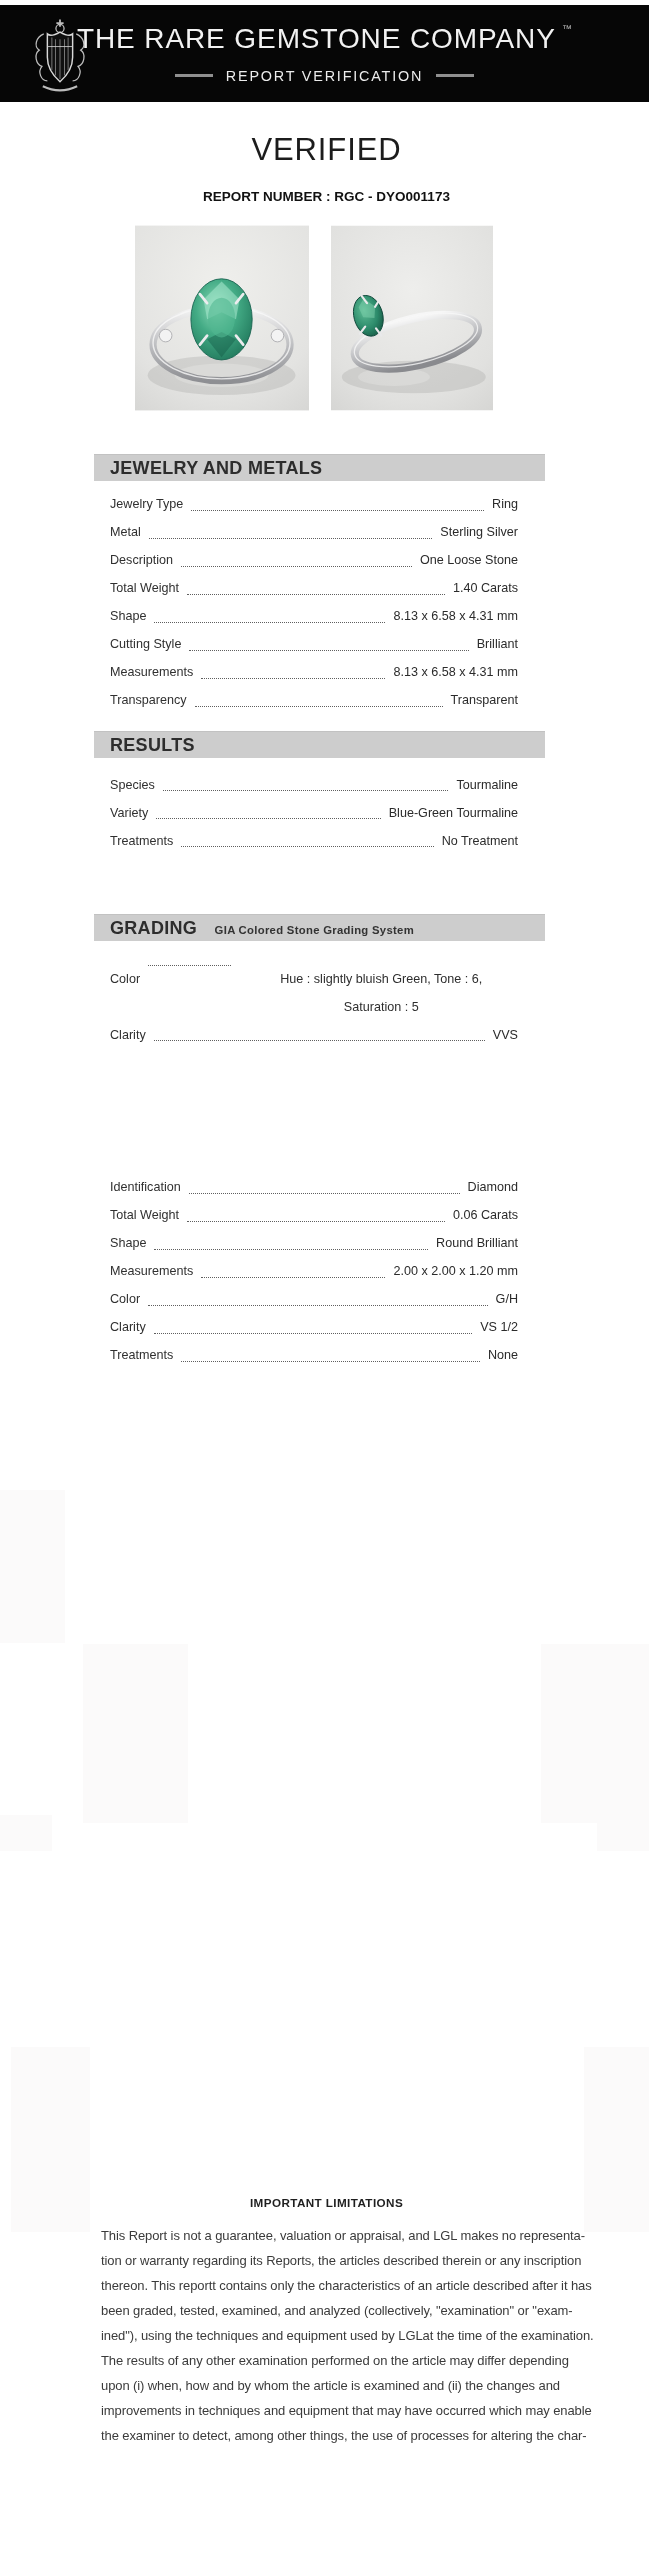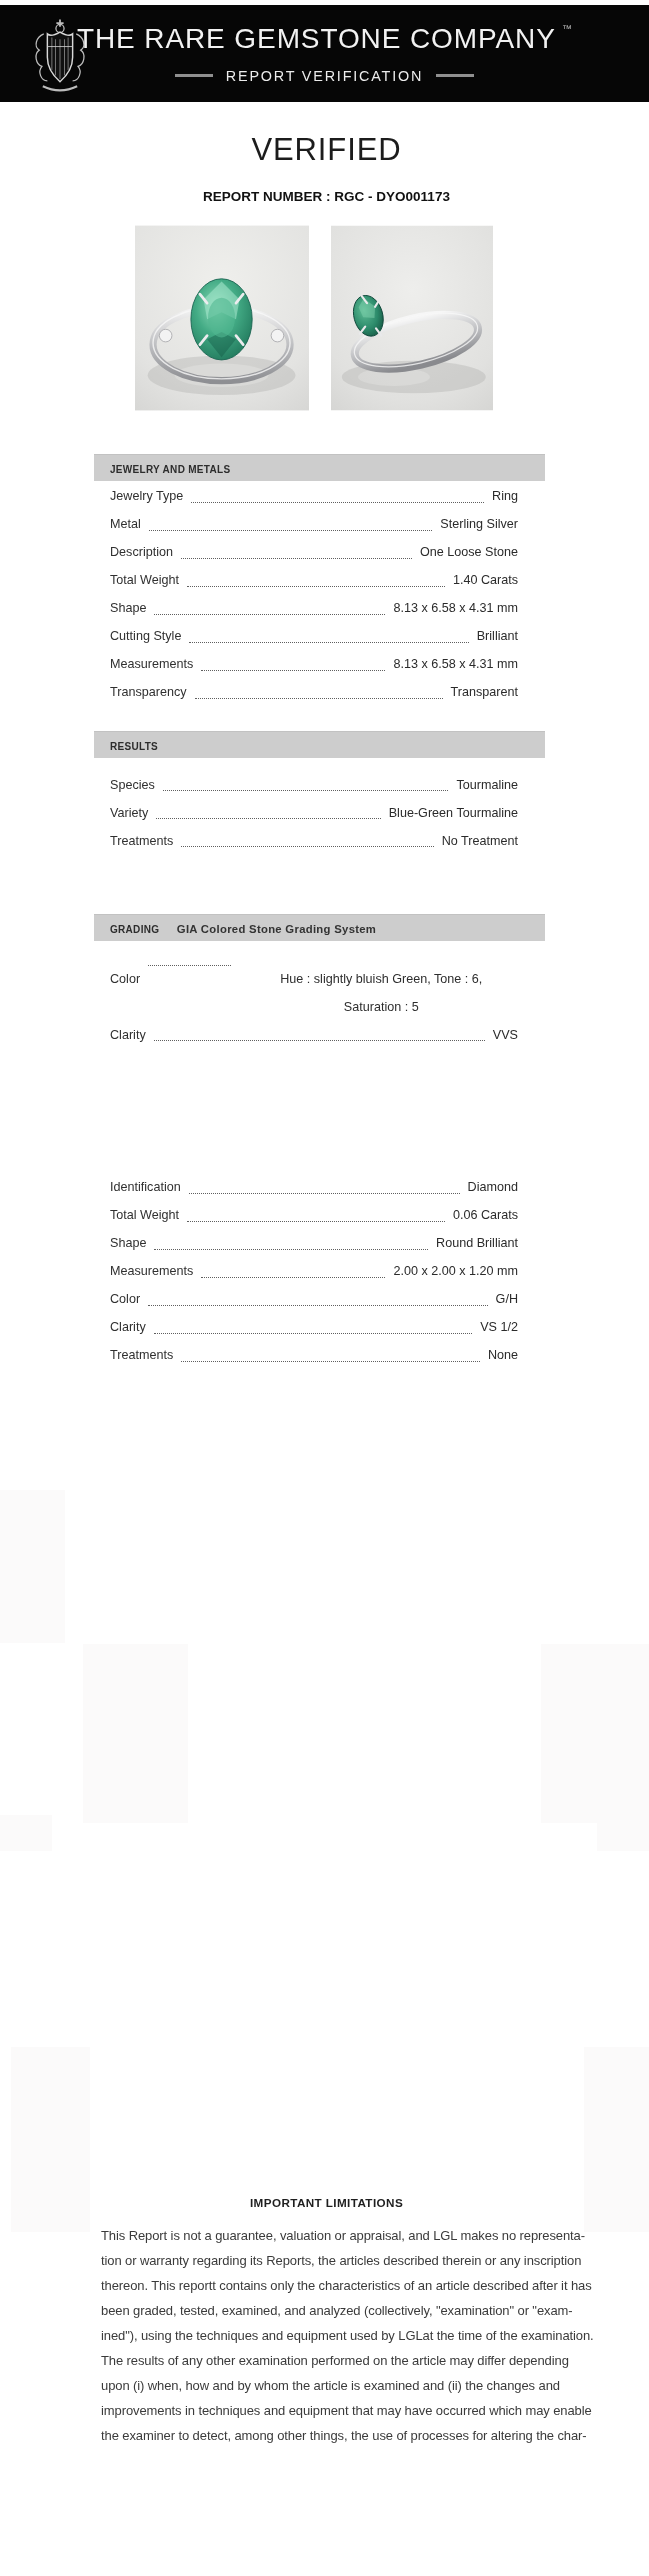--- a/index.html
+++ b/index.html
@@ -25,28 +25,28 @@
   
   .photo{position:absolute;top:225px;height:186px;}
   .photo svg{display:block;width:100%;height:100%;}
   .photo-front{left:135px;width:174px;}
   .photo-side{left:331px;width:162px;}
 
   
   .section{position:absolute;left:94px;width:451px;}
   .bar{height:27px;line-height:27px;background:#cdcdcd;border-top:0.9px solid #c2c2c2;
        padding-left:16px;box-sizing:border-box;white-space:nowrap;}
-  .bar-title{font-size:10px;font-weight:bold;color:#2d2d2d;letter-spacing:0.3px;}
+  .bar-title{font-size:18px;font-weight:bold;color:#2d2d2d;letter-spacing:0.3px;}
   .bar-sub{font-size:11.3px;font-weight:600;color:#333;margin-left:13.5px;letter-spacing:0.3px;margin-top:22px;}
   .rows{padding:0 27px 0 16px;}
   .row{display:flex;height:28px;line-height:28px;font-size:12.6px;}
   .lbl{flex:0 0 auto;color:#303030;}
   .leader{flex:1 1 auto;border-bottom:0.9px dotted #5f5f5f;margin:0 8px 7.2px 8px;}
   .val{flex:0 0 auto;text-align:right;color:#2b2b2b;white-space:nowrap;}
-  .sec-jewelry{top:454px;} .sec-jewelry .rows{margin-top:1px;}
+  .sec-jewelry{top:454px;} .sec-jewelry .rows{margin-top:9px;}
   .sec-results{top:731px;} .sec-results .rows{margin-top:12.6px;}
   .sec-grading{top:914px;} .sec-grading .rows{margin-top:23.5px;}
   .sec-additional{top:1117px;} .sec-additional .rows{margin-top:56px;}
   .row-wrap{height:auto;align-items:flex-start;}
   .leader-short{flex:0 0 83px;}
   .val-wrap{flex:1 1 auto;text-align:center;white-space:normal;line-height:28px;
             max-width:242px;margin:0 auto;padding-left:5.4px;}
 
   
   .wm{position:absolute;background:#fbfafa;}

